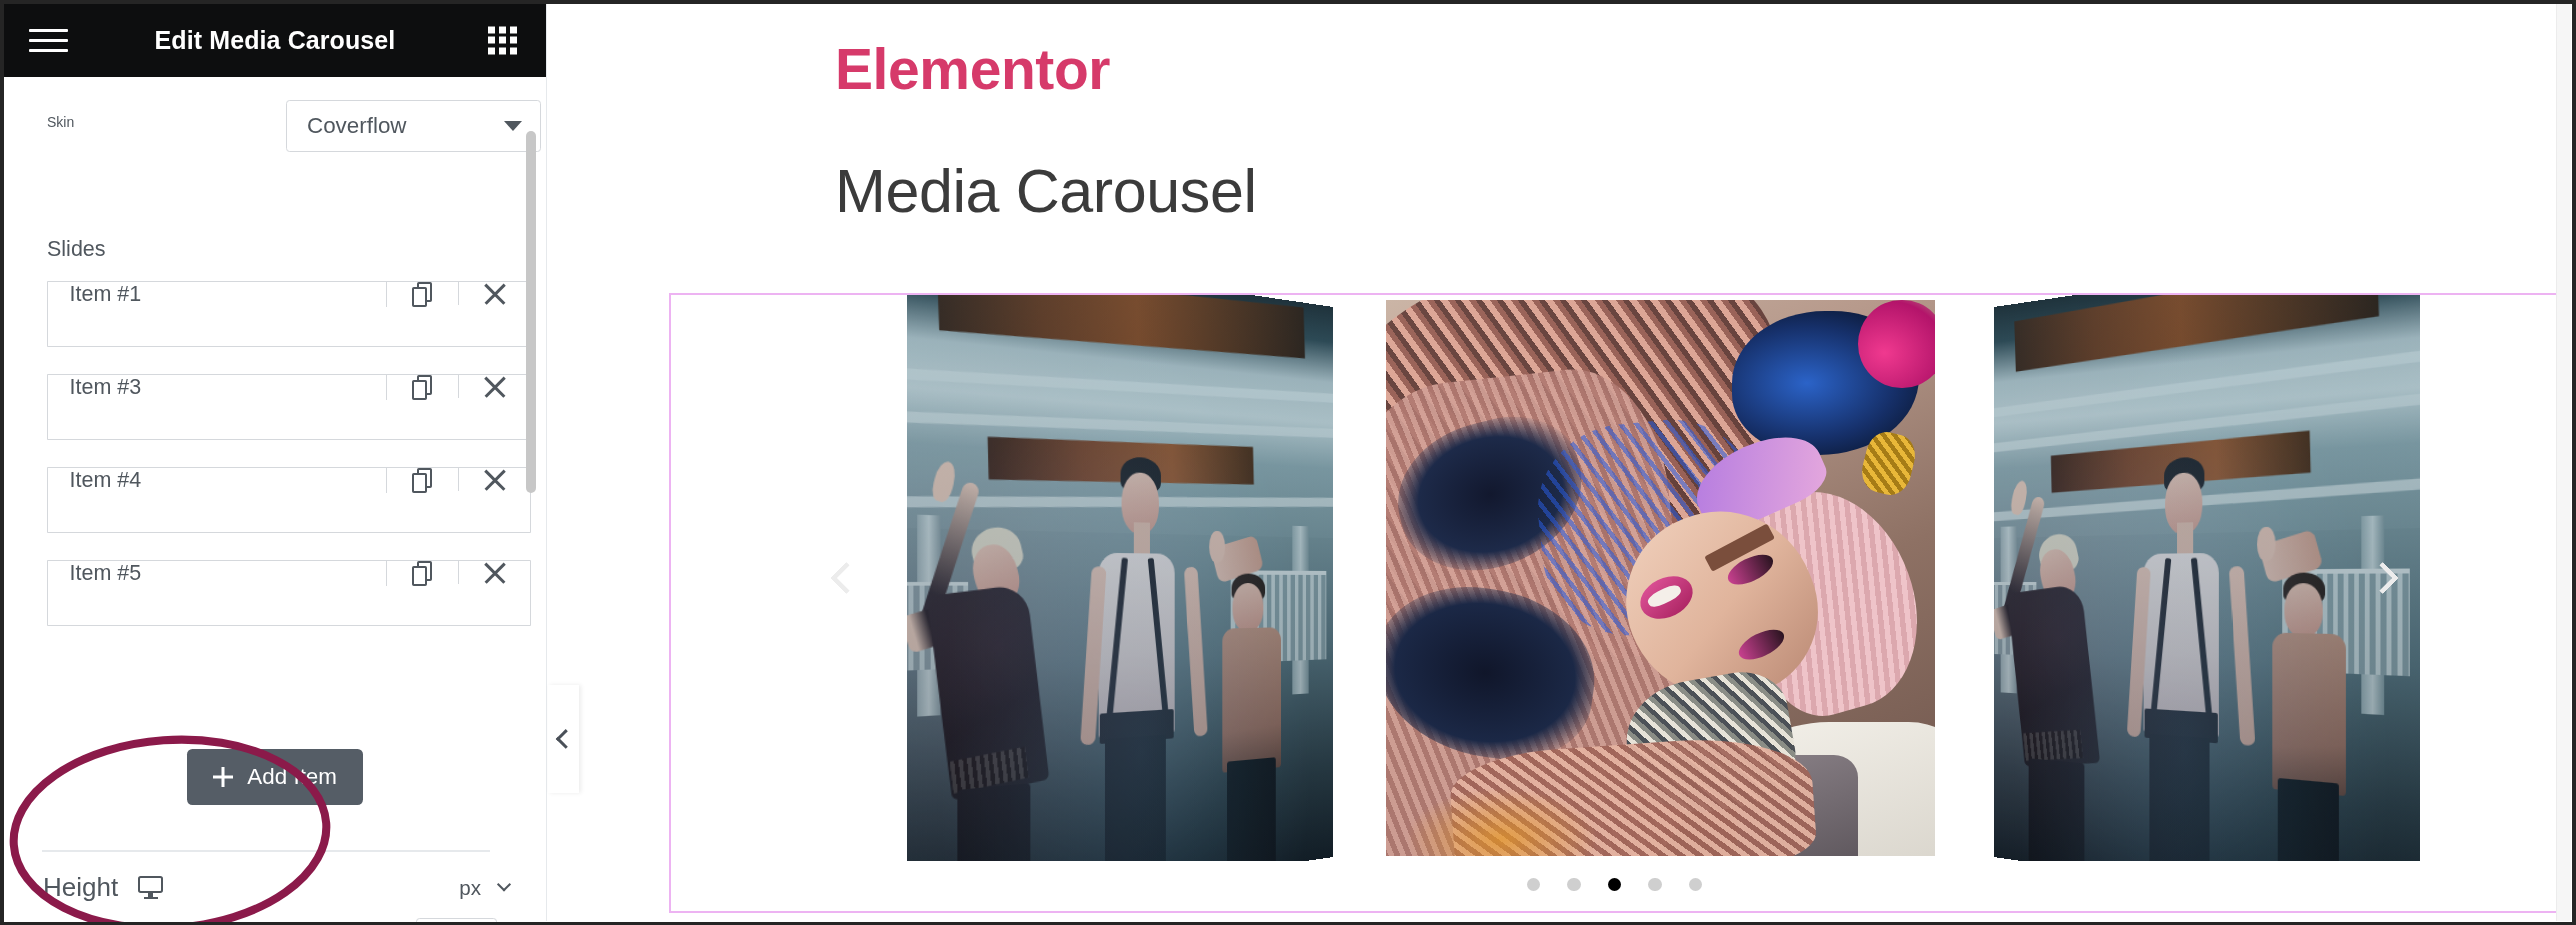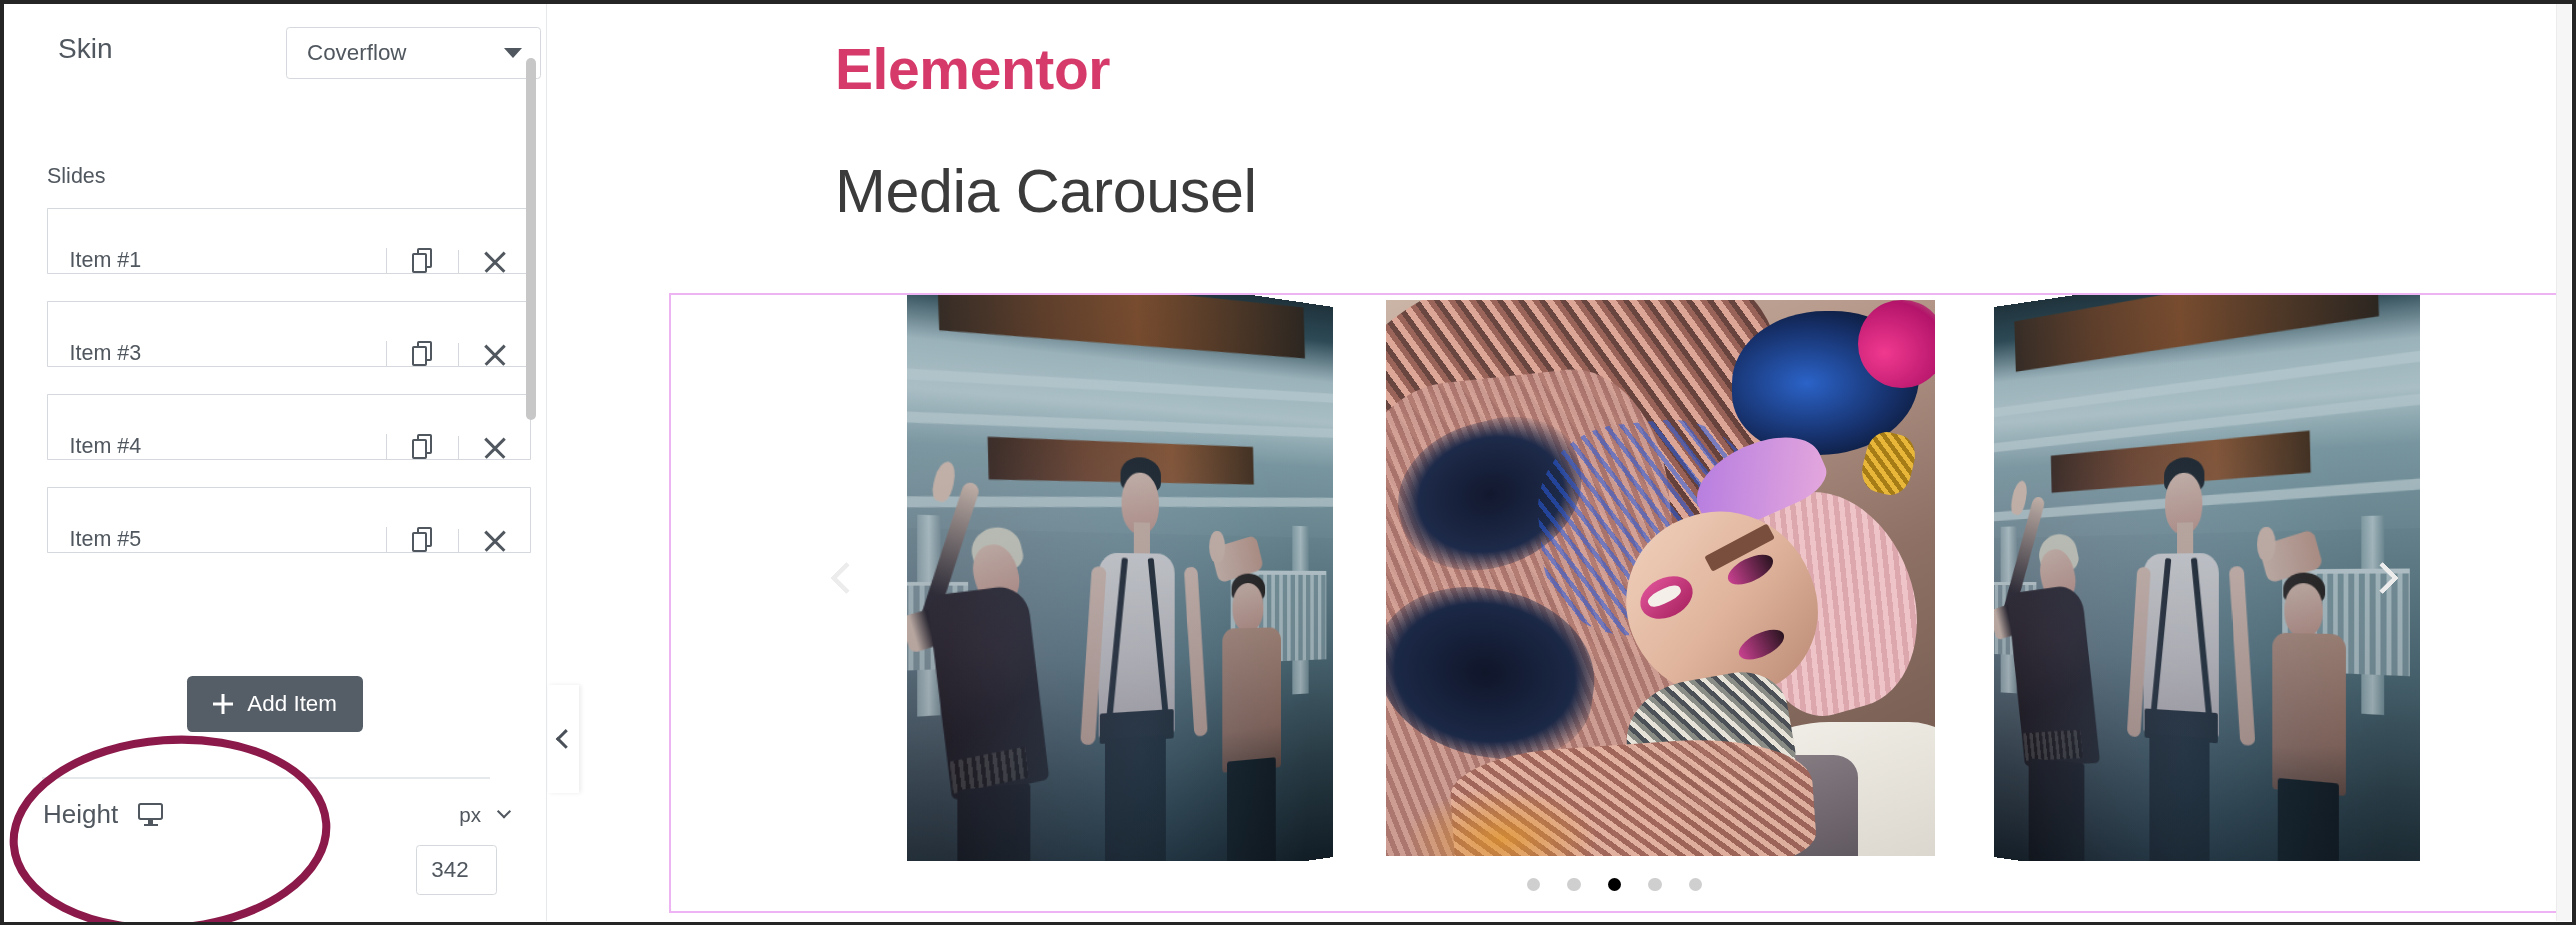--- a/index.html
+++ b/index.html
@@ -70,22 +70,22 @@
     background: #ffffff;
   }
 
   
   #skin-row {
     position: absolute; left: 0; top: 20px;
     width: 543px; height: 50px;
     display: flex; align-items: center;
   }
   #skin-label {
-    margin-left: 54px;
-    font-size: 28px; color: #50575e;
+    margin-left: 43px;
+    font-size: 14px; color: #50575e;
   }
   #skin-select {
     position: absolute; left: 282px; top: 2.7px;
     width: 255px; height: 52px;
     border: 1.3px solid #d5d8dc; border-radius: 3.6px;
     background: #ffffff;
     display: flex; align-items: center;
     cursor: pointer;
   }
   #skin-select .val {
@@ -109,21 +109,21 @@
   
   #repeater {
     position: absolute; left: 43px; top: 204px;
     width: 484px;
   }
   .repeater-row {
     position: relative;
     width: 484px; height: 66px;
     border: 1.3px solid #d5d8dc;
     background: #ffffff;
-    display: flex; align-items: flex-end;
+    display: flex; align-items: flex-start;
     margin-bottom: 27px;
     border-radius: 0.9px;
   }
   .rr-title {
     flex: 1;
     display: flex; align-items: center;
     padding-left: 21.5px;
     font-size: 21.5px; color: #50575e;
     cursor: pointer;
   }
@@ -656,20 +656,39 @@
     pointer-events: none; z-index: 60;
   }
 </style>
 </head>
 <body>
 
 <div id="app-frame">
 
   <div id="editor-panel">
 
+    <div id="panel-header">
+      <div id="panel-menu-btn">
+        <i></i>
+          <i></i>
+          <i></i>
+      </div>
+      <div id="panel-title">Edit Media Carousel</div>
+      <div id="panel-grid-btn">
+        <span></span>
+          <span></span>
+          <span></span>
+        <span></span>
+          <span></span>
+          <span></span>
+        <span></span>
+          <span></span>
+          <span></span>
+      </div>
+    </div>
 
     <div id="panel-body">
 
       <div id="skin-row">
         <div id="skin-label">Skin</div>
         <div id="skin-select">
           <span class="val">Coverflow</span>
           <span id="skin-caret"></span>
         </div>
       </div>

